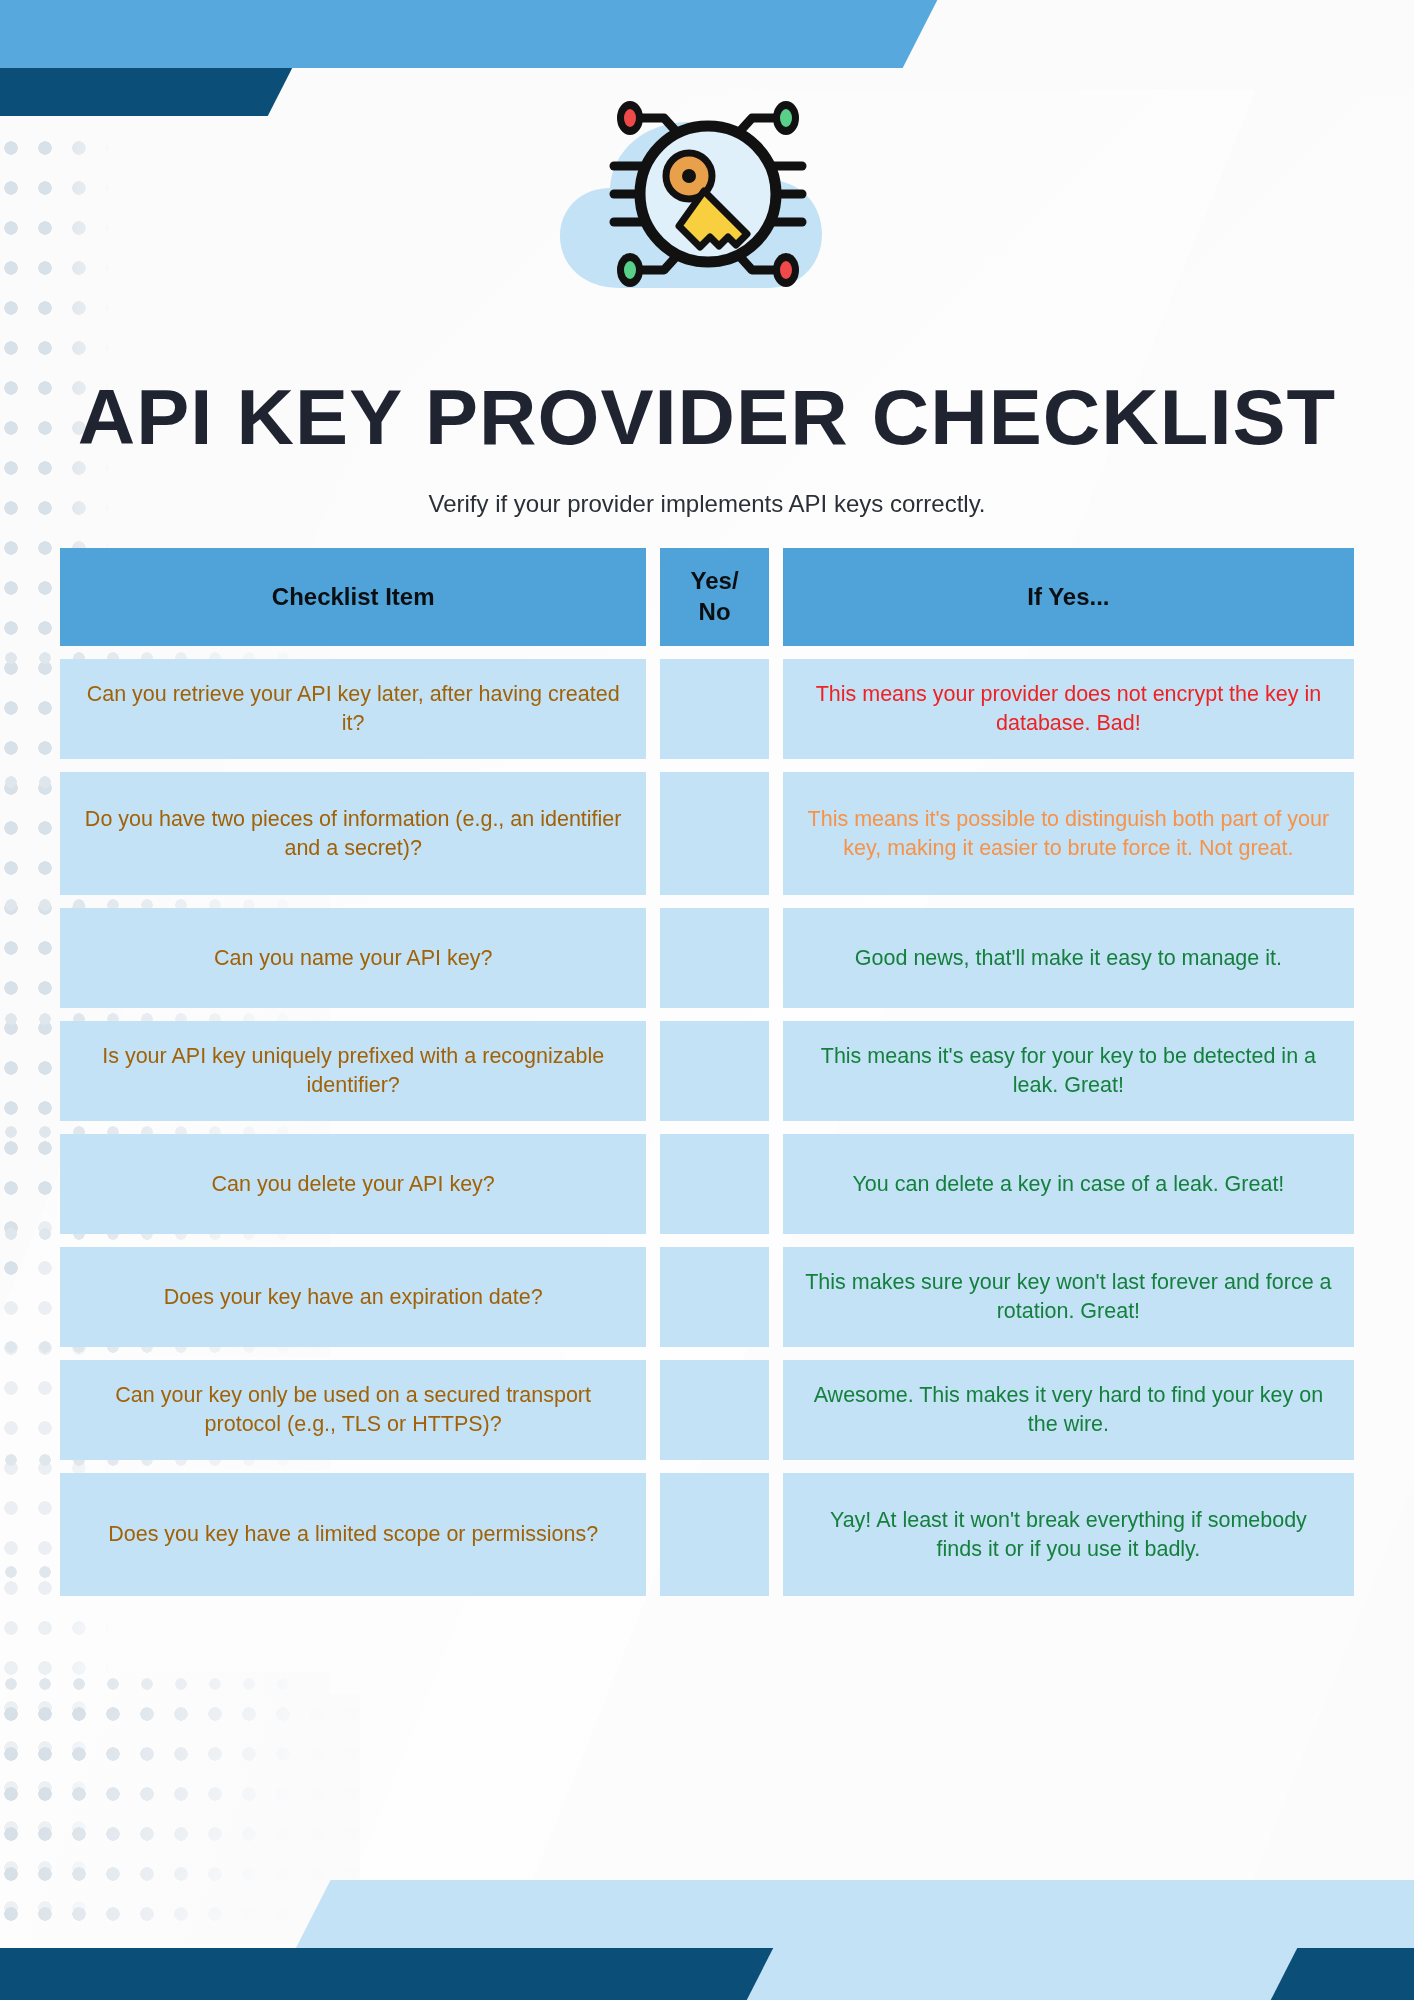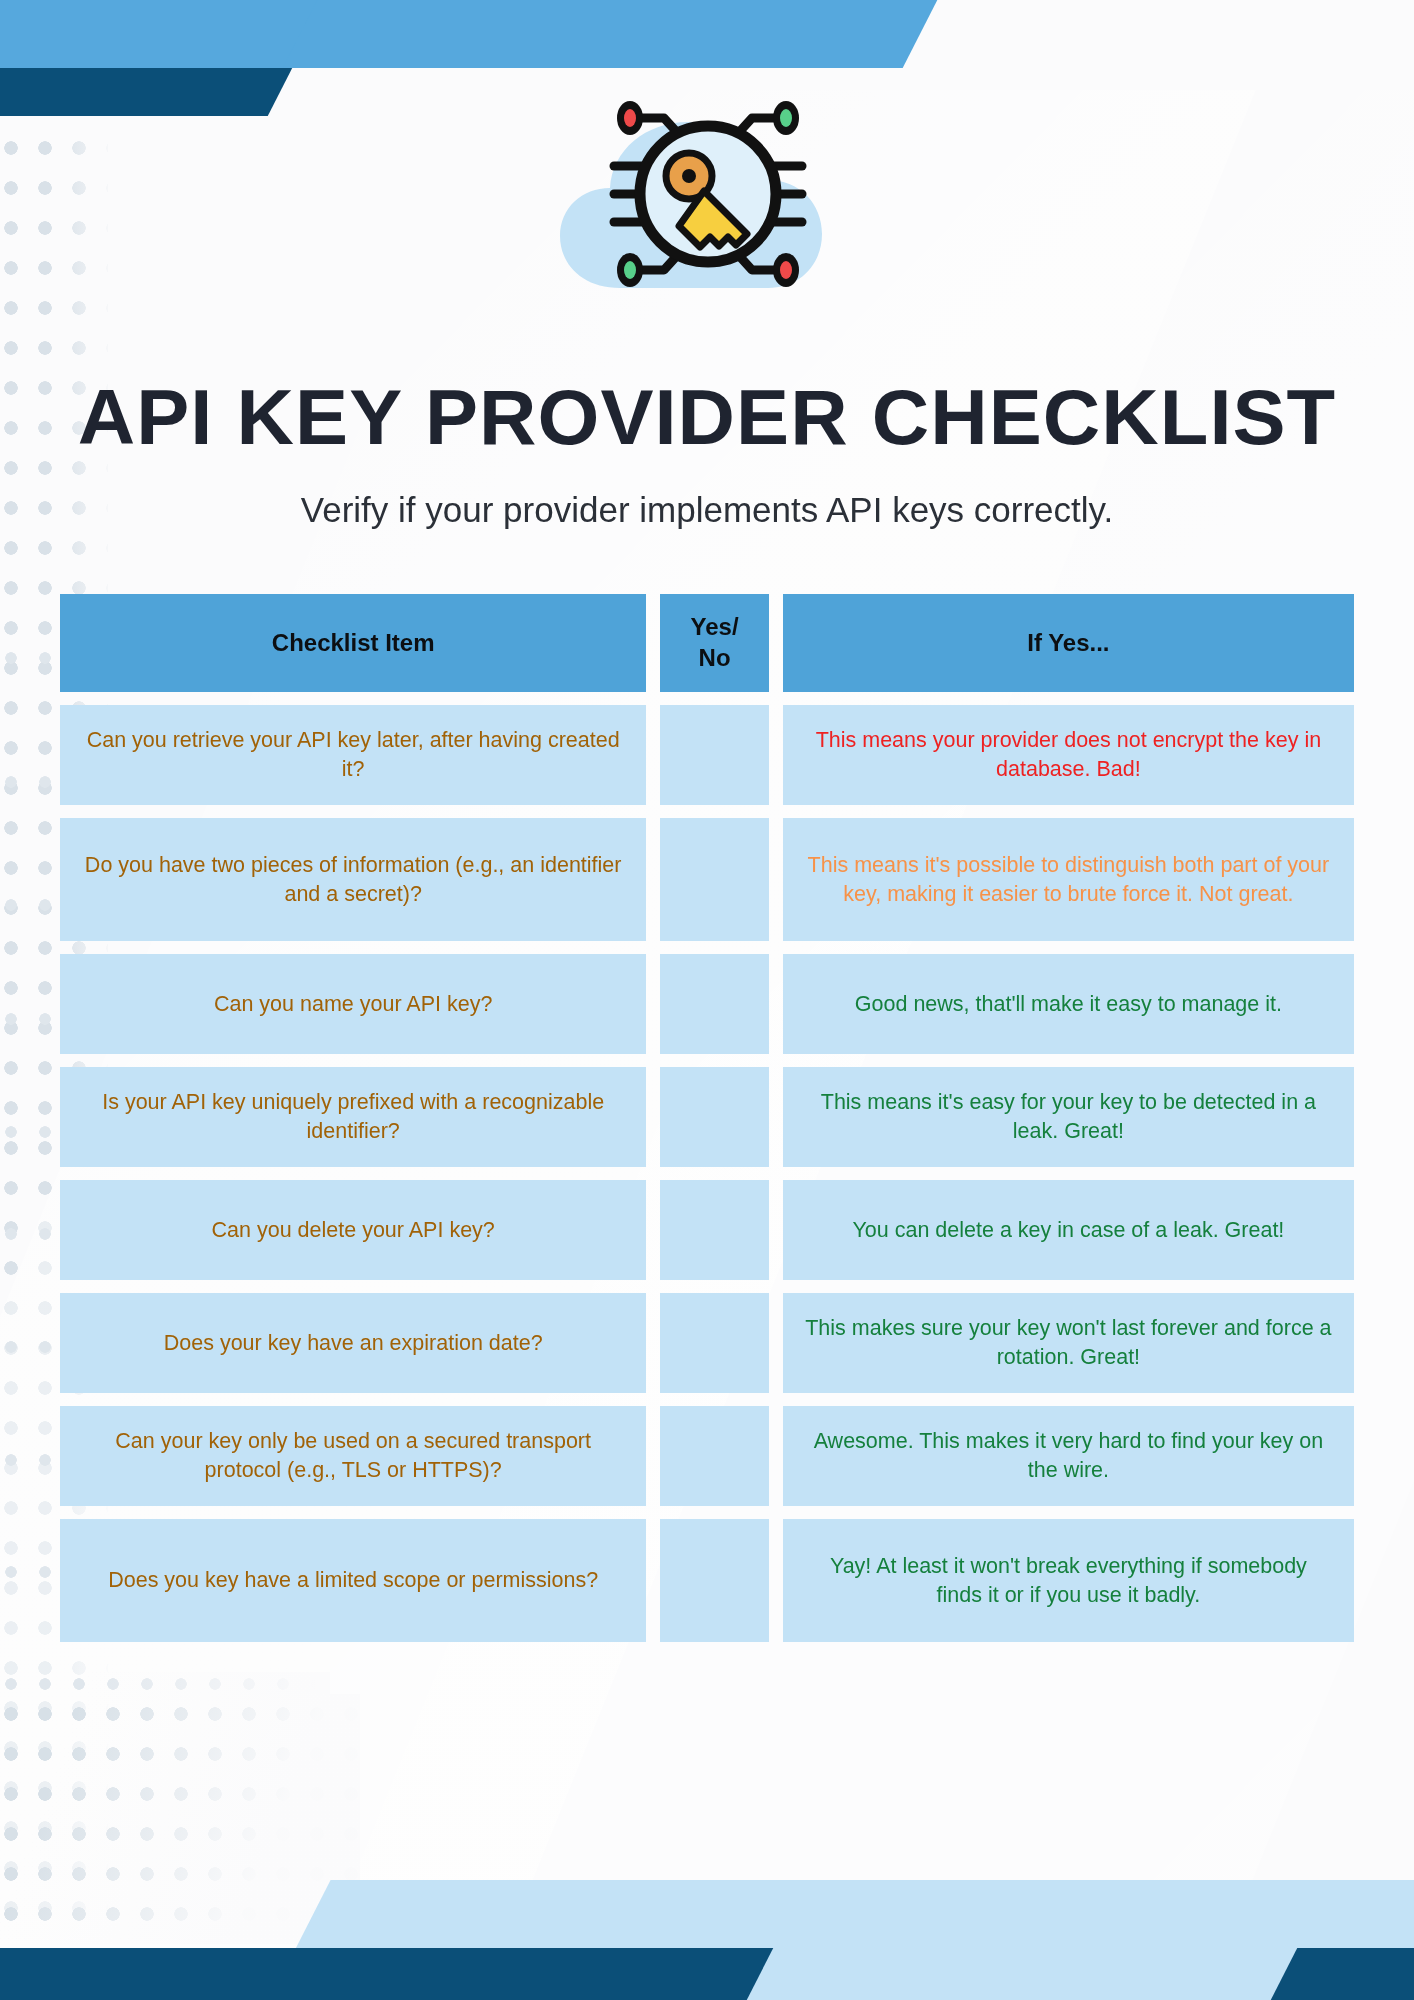--- a/index.html
+++ b/index.html
@@ -135,29 +135,29 @@
     font-size: 78px;
     letter-spacing: 1px;
     color: #1f2430;
     line-height: 1;
     transform: scaleX(1.02);
   }
   .subtitle {
     position: absolute;
     left: 0; right: 0; top: 490px;
     text-align: center;
-    font-size: 35px;
+    font-size: 24px;
     color: #2b3038;
     font-weight: 400;
   }
 
   
   .table {
     position: absolute;
-    left: 60px; top: 594px;
+    left: 60px; top: 548px;
     width: 1294px;
   }
   .row { display: flex; margin-bottom: 13px; }
   .cell { display: flex; align-items: center; justify-content: center; padding: 10px 22px; }
   .c-item  { width: 616px; }
   .c-yesno { width: 112px; margin-left: 14px; }
   .c-ifyes { width: 600px; margin-left: 14px; }
 
   .head .cell { background: #4fa3d8; }
   .head .cell-text {

